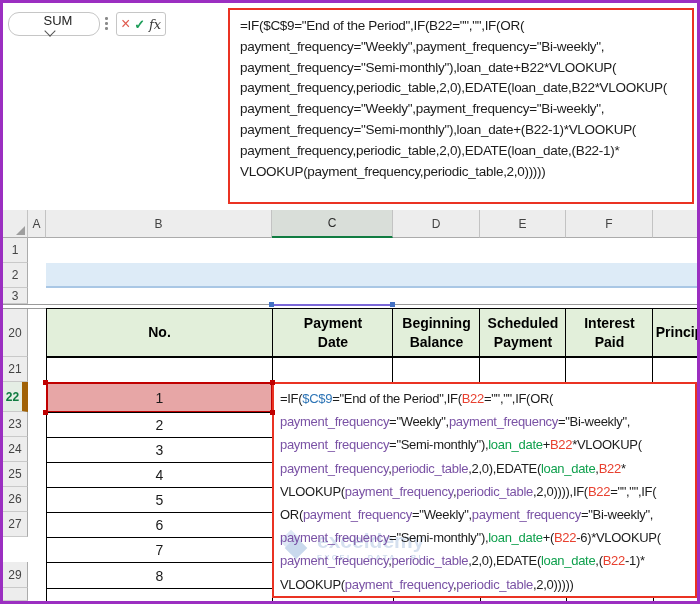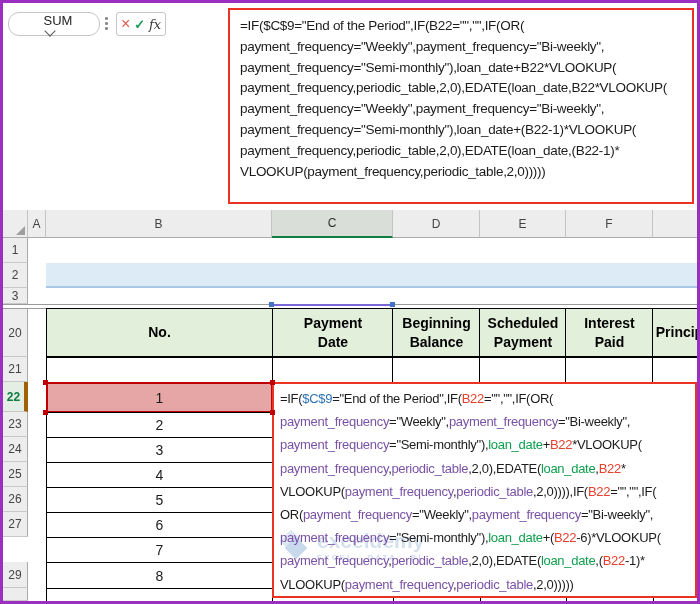--- a/index.html
+++ b/index.html
@@ -26,21 +26,21 @@
            color:#1c1c1c;white-space:nowrap;overflow:hidden;}
 
   
   .hcell{position:absolute;top:210px;height:28px;background:#EDEDED;border-right:1px solid #C3C3C3;
          border-bottom:1px solid #ABABAB;font-size:12px;color:#444;display:flex;align-items:center;
          justify-content:center;box-sizing:border-box;}
   .hcell.sel{background:#D9DED9;border-bottom:2px solid #107C41;color:#2d2d2d;}
   .gcell{position:absolute;left:3px;width:25px;background:#EDEDED;border-right:1px solid #ABABAB;
          border-bottom:1px solid #C9C9C9;font-size:12px;color:#444;display:flex;align-items:center;
          justify-content:center;box-sizing:border-box;}
-  .gcell.sel{background:#E5EEE5;color:#107C41;font-weight:700;border-right:4px solid #a16207;}
+  .gcell.sel{background:#E5EEE5;color:#107C41;font-weight:700;border-right:6px solid #a16207;}
   .corner-tri{position:absolute;right:2px;bottom:2px;width:0;height:0;
               border-left:9px solid transparent;border-bottom:9px solid #9E9E9E;}
   .split{position:absolute;left:3px;top:304px;width:694px;height:5px;background:#fff;
          border-top:1px solid #9a9a9a;border-bottom:1px solid #9a9a9a;box-sizing:border-box;}
   .blueband{position:absolute;left:46px;top:263px;width:651px;height:25px;background:#DDEBF7;
             border-bottom:2px solid #A9C7E5;box-sizing:border-box;}
 
   
   .th{position:absolute;background:#E2EFDA;border:1.5px solid #000;font-weight:700;font-size:14px;
       color:#000;display:flex;align-items:center;justify-content:center;text-align:center;

